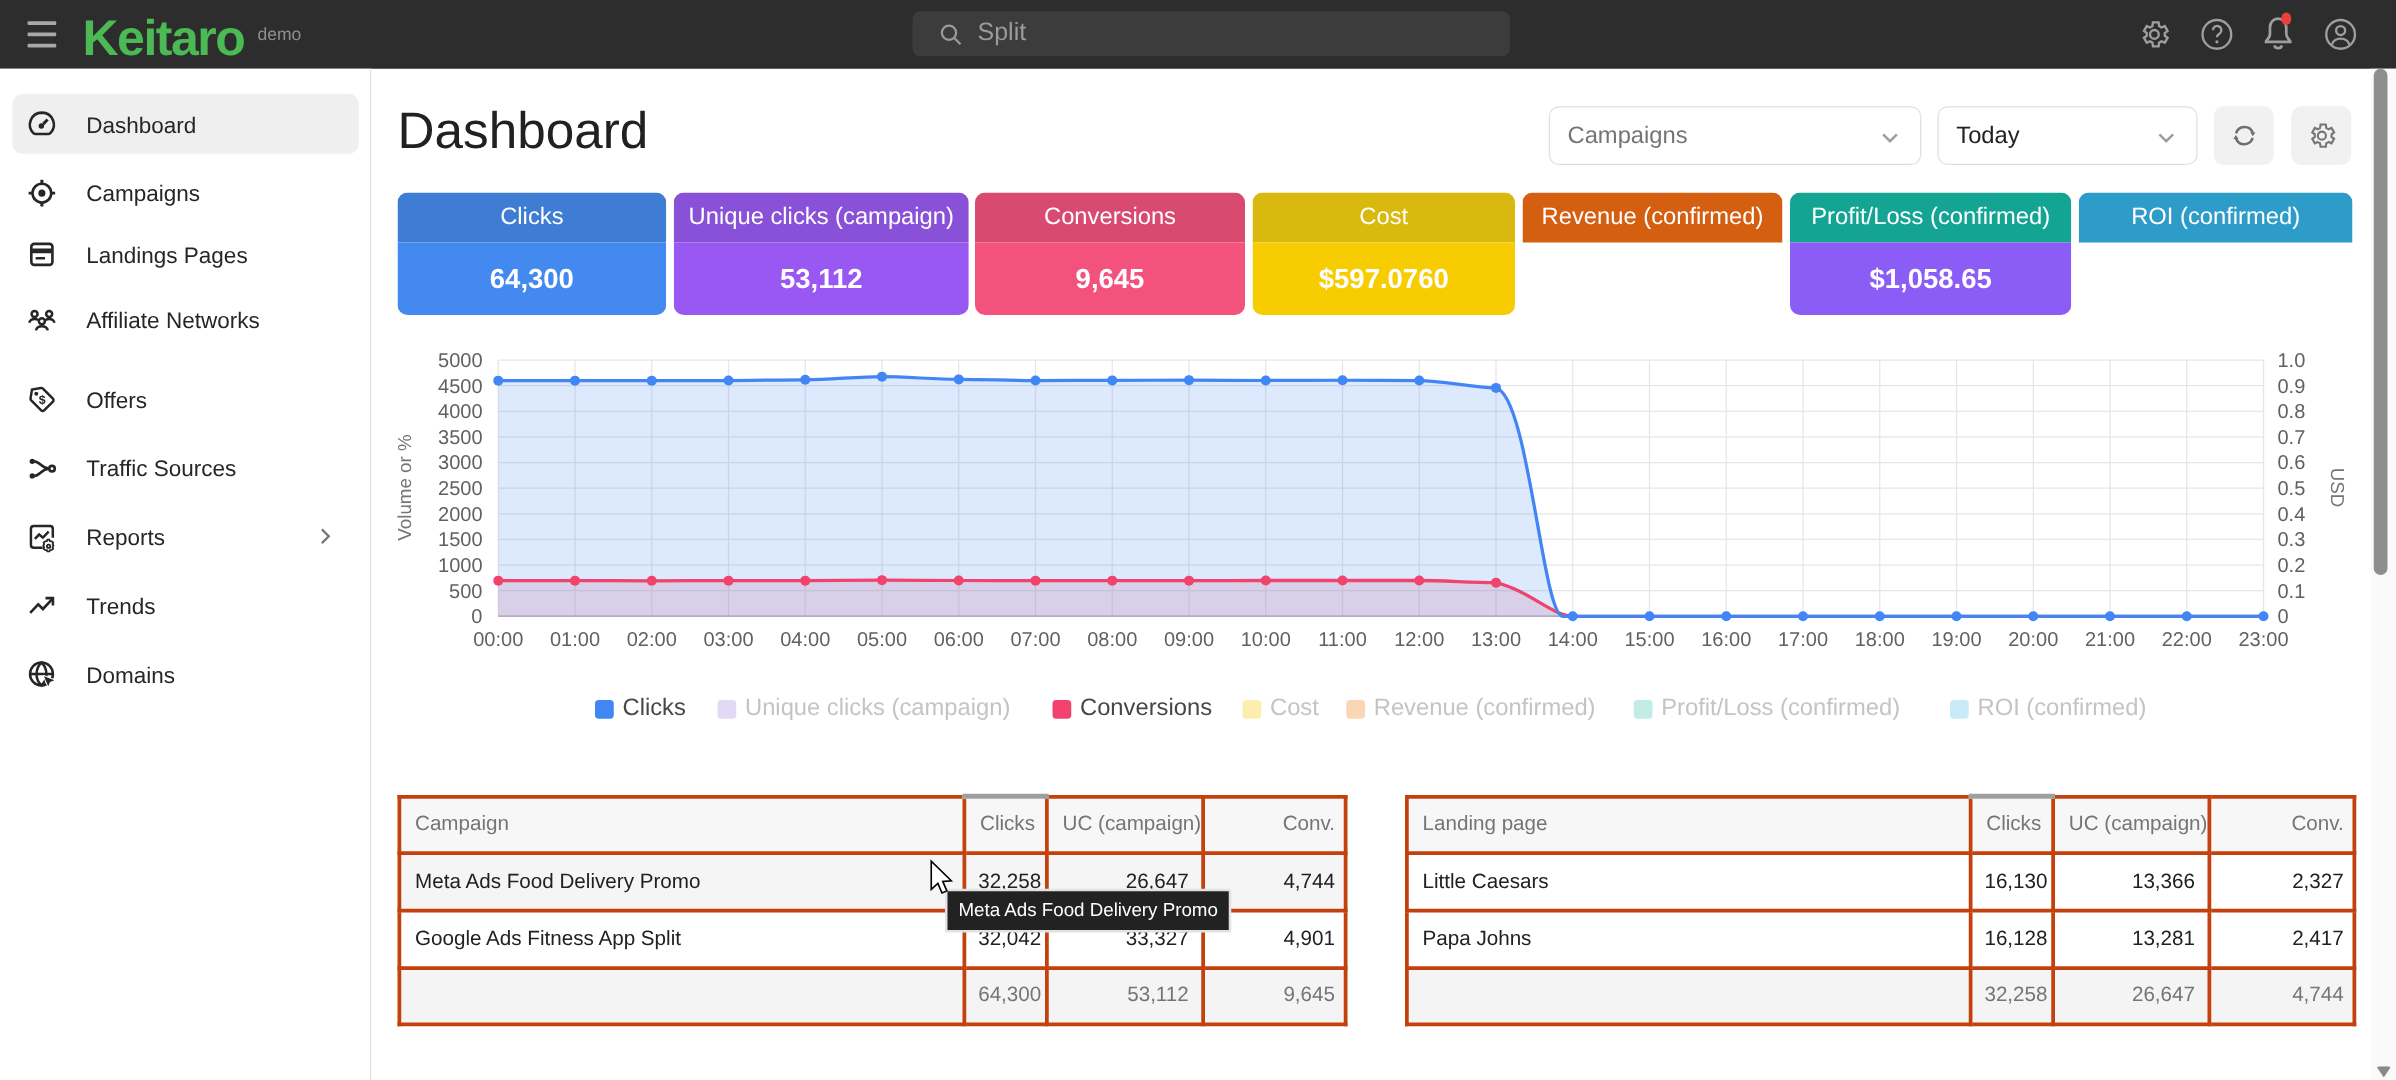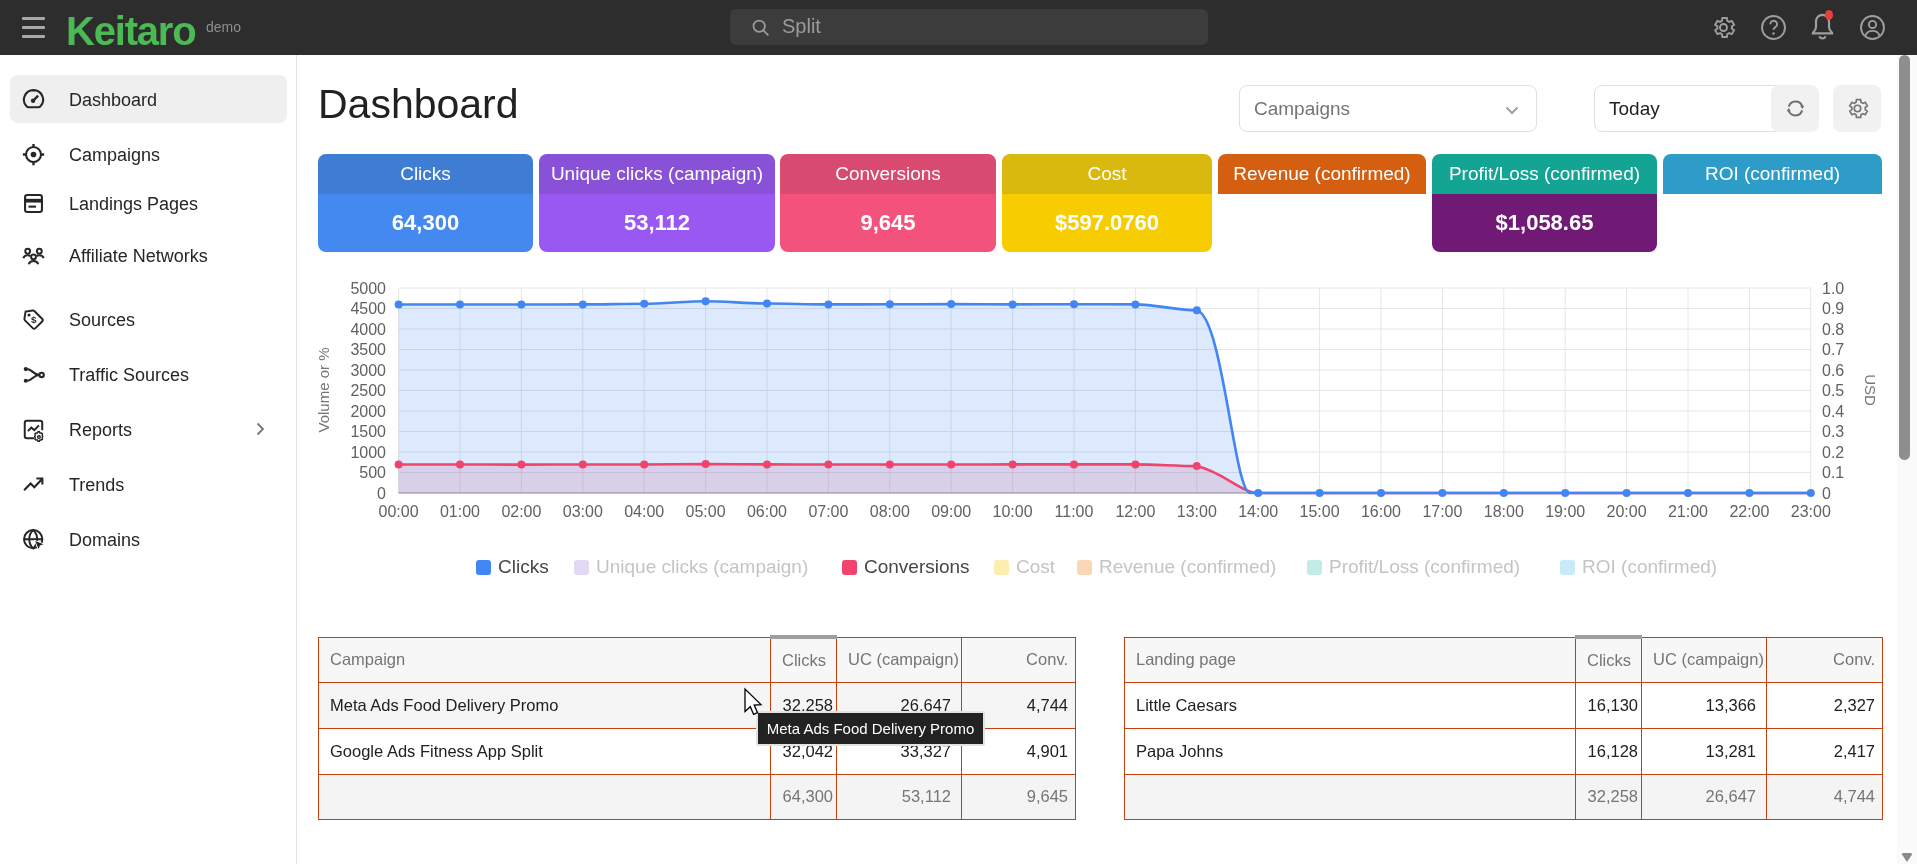--- a/index.html
+++ b/index.html
@@ -43,21 +43,21 @@
 #chart { position:absolute; left:298px; top:270px; }
 #legend { position:absolute; left:0; top:0; width:1917px; height:0; }
 .litem { position:absolute; top:556px; display:flex; align-items:center; white-space:nowrap; }
 .litem .sq { width:15px; height:15px; border-radius:3px; margin-right:7px; }
 .litem .lt { font-size:19px; }
 
 
 table { border-collapse:collapse; table-layout:fixed; position:absolute; top:635px; font-size:16.5px; }
 #table1 { left:318px; width:757px; }
 #table2 { left:1124px; width:758px; }
-th, td { border:1px solid #c2410c; overflow:hidden; white-space:nowrap; }
+th, td { border:3px solid #c2410c; overflow:hidden; white-space:nowrap; }
 th { height:45px; background:#f7f7f7; color:#757575; font-weight:normal; text-align:left; padding-left:11px; }
 th.num { text-align:right; padding-right:10px; }
 th.sorted { border-top:4px solid #9e9e9e; }
 td { height:46px; color:#212121; padding-left:11px; }
 td.num { text-align:right; padding-left:0; padding-right:10px; }
 tr.foot td { background:#f4f4f4; color:#757575; height:45px; }
 td.num:last-child, th.num:last-child { padding-right:7px; }
 
 
 #tooltip { position:absolute; left:756px; top:711px; width:229px; height:35px; background:#222;
@@ -145,21 +145,21 @@
    <path d="M7.4 20.4c.6-2 2.3-3.1 4.6-3.1s4 1.1 4.6 3.1"></path>
         </svg>
         <div class="lbl">Affiliate Networks</div>
       </div>
     <div class="mitem" style="top:240px">
         <svg width="25" height="25" viewBox="0 0 24 24" fill="none" stroke="#262626" stroke-width="1.9">
    <path d="M11.2 3.3 4.4 4.4 3.3 11.2c-.1.6.1 1.2.5 1.6l7.7 7.7c.6.6 1.6.6 2.2 0l6.8-6.8c.6-.6.6-1.6 0-2.2L12.8 3.8a1.9 1.9 0 0 0-1.6-.5z"></path>
    <circle cx="7.7" cy="7.7" r="1.5" fill="#262626" stroke="none"></circle>
    <text x="12.2" y="15.8" font-size="9.5" font-weight="bold" fill="#262626" stroke="none" text-anchor="middle" font-family="Liberation Sans">$</text>
         </svg>
-        <div class="lbl">Sources</div>
+        <div class="lbl">Offers</div>
       </div>
     <div class="mitem" style="top:350px">
         <svg width="25" height="25" viewBox="0 0 24 24" fill="none" stroke="#262626" stroke-width="1.9">
    <path d="M20.4 12.6V5.7a2.1 2.1 0 0 0-2.1-2.1H5.7a2.1 2.1 0 0 0-2.1 2.1v12.6a2.1 2.1 0 0 0 2.1 2.1h6.9"></path>
    <path d="M6.6 13.6l3.3-3.4 2.9 2.4 4.4-4.6"></path>
    <circle cx="17.7" cy="18.1" r="4.9" fill="#fff" stroke="none"></circle>
    <path d="M17.7 14.1l.5 1.2 1.3.1 1.1.8-.3 1.3.6 1.2-.6 1.2.3 1.3-1.1.8-1.3.1-.5 1.2h-1.4l-.5-1.2-1.3-.1-1.1-.8.3-1.3-.6-1.2.6-1.2-.3-1.3 1.1-.8 1.3-.1.5-1.2z" stroke-width="1.4"></path>
    <circle cx="17.2" cy="19.2" r="1.3" stroke-width="1.4"></circle>
         </svg>
         <div class="lbl">Reports</div>
@@ -195,21 +195,21 @@
       </div>
   </div>
 
   <div id="title">Dashboard</div>
   <div class="select" style="left:1239px; width:298px;">
     <div class="txt" style="color:#757575">Campaigns</div>
     <svg width="16" height="16" viewBox="0 0 16 16" fill="none" stroke="#9e9e9e" stroke-width="2">
         <path d="M2.5 5.5 8 11l5.5-5.5"></path>
       </svg>
   </div>
-  <div class="select" style="left:1550px; width:208px;margin-left:44px;">
+  <div class="select" style="left:1550px; width:208px;">
     <div class="txt" style="color:#212121">Today</div>
     <svg width="16" height="16" viewBox="0 0 16 16" fill="none" stroke="#9e9e9e" stroke-width="2">
         <path d="M2.5 5.5 8 11l5.5-5.5"></path>
       </svg>
   </div>
   <div class="sqbtn" style="left:1771px">
     <svg width="25" height="25" viewBox="0 0 24 24" fill="none">
       <path d="M5.6 10.2a6.8 6.8 0 0 1 12.8-.6" stroke="#6e6e6e" stroke-width="1.9"></path>
       <path d="M18.4 13.8a6.8 6.8 0 0 1-12.8.6" stroke="#6e6e6e" stroke-width="1.9"></path>
       <path d="M16.5 9.4h4l-2 3.1z" fill="#6e6e6e"></path>
@@ -238,21 +238,21 @@
       </div>
   <div class="card" style="left:1002px;width:210px">
         <div class="hd" style="background:#dab90e">Cost</div>
         <div class="bd" style="background:#f7cd02">$597.0760</div>
       </div>
   <div class="card" style="left:1218px;width:208px">
         <div class="hd" style="background:#d55f10">Revenue (confirmed)</div>
       </div>
   <div class="card" style="left:1432px;width:225px">
         <div class="hd" style="background:#14a494">Profit/Loss (confirmed)</div>
-        <div class="bd" style="background:#701a75">$1,058.65</div>
+        <div class="bd" style="background:#8b5cf6">$1,058.65</div>
       </div>
   <div class="card" style="left:1663px;width:219px">
         <div class="hd" style="background:#2d9cc8">ROI (confirmed)</div>
       </div>
   </div>
 
   <div id="chart"><svg width="1619" height="330" viewBox="0 0 1619 330">
   <g stroke="#e6e6e6" stroke-width="1">
           <line x1="100.6" y1="18.0" x2="100.6" y2="223.0"></line>
           <line x1="162.0" y1="18.0" x2="162.0" y2="223.0"></line>

